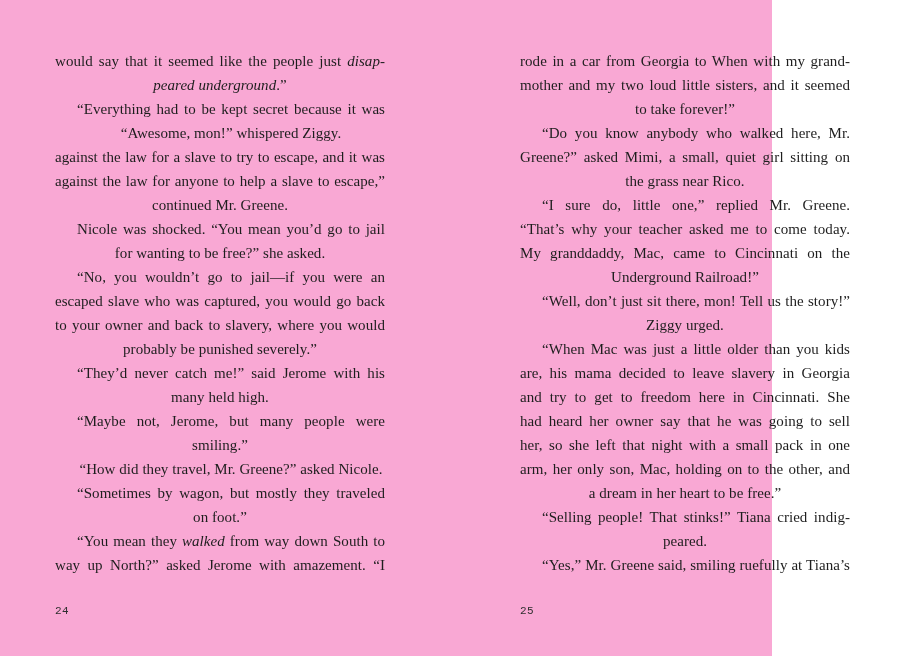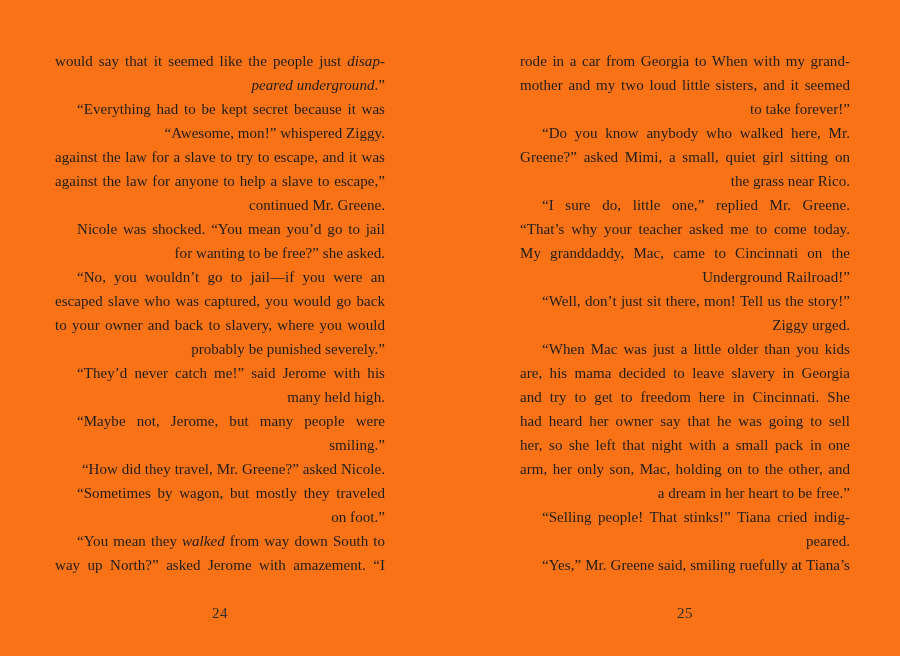--- a/index.html
+++ b/index.html
@@ -9,63 +9,63 @@
   }
   body {
     width: 900px;
     height: 656px;
     font-family: "Liberation Serif", "DejaVu Serif", serif;
     color: #1e1e1e;
     overflow: hidden;
   }
   .spread {
     position: relative;
-    width: 900px;
+    width: 772px;
     height: 656px;
-    background: #f97316;
+    background: #f9a8d4;
   }
   .page {
     position: absolute;
     top: 49px;
     width: 330px;
     height: 590px;
   }
   .page.left  { left: 55px; }
   .page.right { left: 520px; }
   .text-block {
     width: 330px;
   }
   .line {
     font-size: 15px;
     line-height: 24px;
     height: 24px;
     overflow: hidden;
-    text-align: right;
+    text-align: center;
     letter-spacing: 0.05px;
   }
   .line.justify {
     text-align: justify;
     text-align-last: justify;
     text-justify: inter-word;
   }
   .line.indent {
     text-indent: 22px;
   }
   .line i {
     font-style: italic;
   }
   .folio {
     position: absolute;
     top: 556px;
     left: 0;
     width: 100%;
-    text-align: center;
-    font-size: 15px;
+    font-size: 11px;
     color: #2e2e2e;
     letter-spacing: 0.5px;
+    font-family: Liberation Mono, monospace;
   }
 </style>
 </head>
 <body>
 
 <div class="spread">
 
   <section class="page left">
     <div class="text-block">
         <div class="line justify">would say that it seemed like the people just <i>disap-</i></div>

